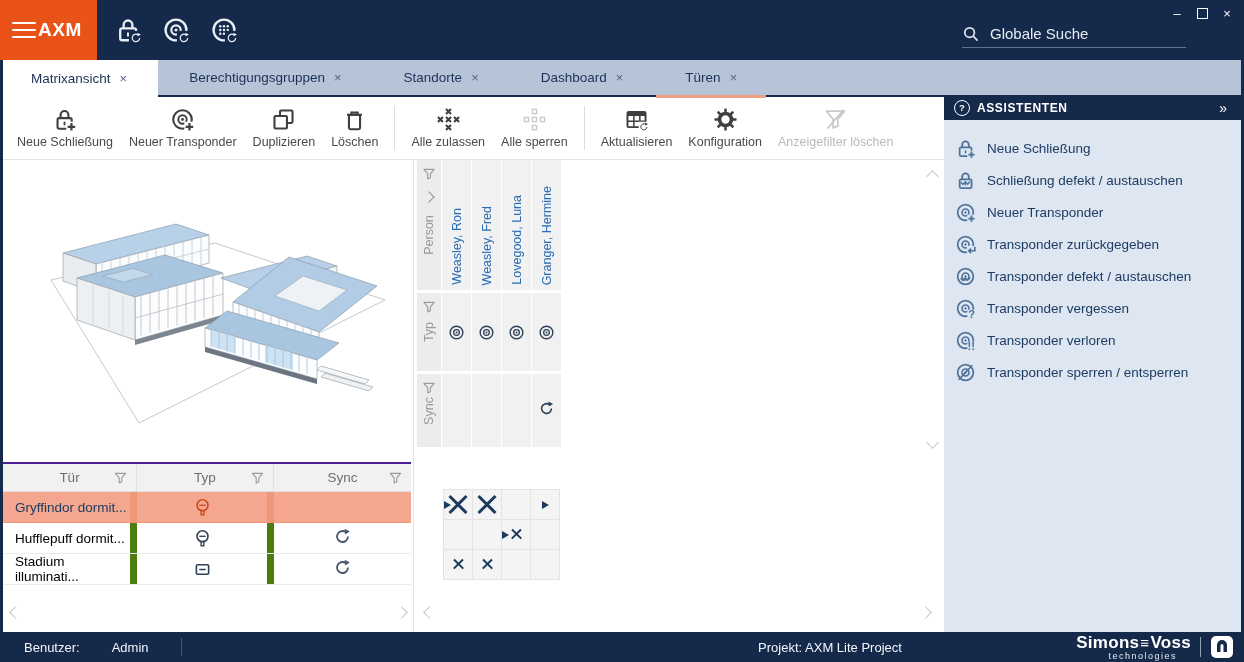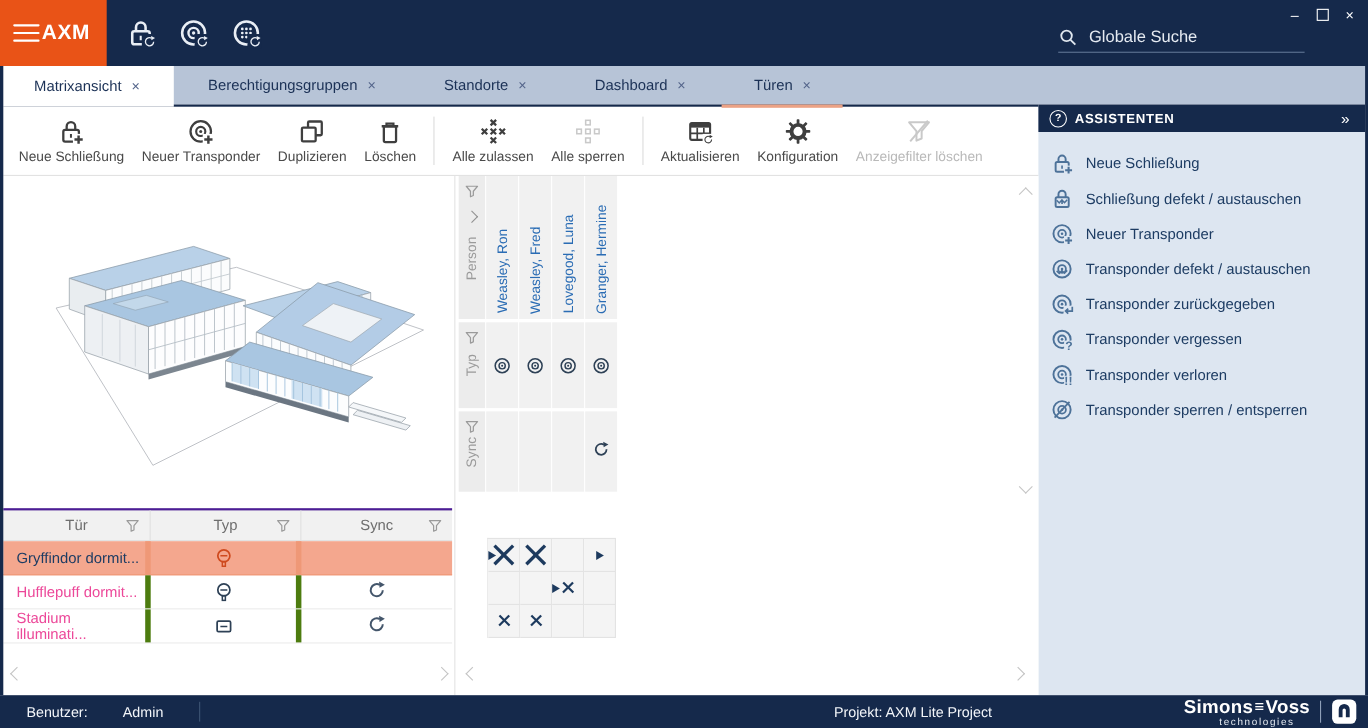--- a/index.html
+++ b/index.html
@@ -63,23 +63,23 @@
 
   
   .building{position:absolute;left:0;top:0;width:408px;height:300px;}
   .doors-table{position:absolute;left:0;top:302px;width:408px;font-size:13.5px;}
   .dt-head{display:flex;height:27px;background:#f1f1f1;border-top:2px solid #4c1d95;border-bottom:1px solid #e0e0e0;color:#6e6e6e;}
   .dt-hcell{position:relative;display:flex;align-items:center;justify-content:center;border-right:1px solid #e0e0e0;box-sizing:border-box;}
   .dt-hcell:last-child{border-right:none;}
   .dt-hcell .funnel{position:absolute;right:9px;top:7px;width:13px;height:13px;color:#9a9a9a;cursor:pointer;}
   .c-tur{width:134px;} .c-typ{width:137px;} .c-sync{width:137px;}
   .door-row{display:flex;height:30px;border-bottom:1px solid #ececec;align-items:stretch;color:#2e4156;cursor:pointer;}
-  .door-row .dcell{display:flex;align-items:center;border-right:5px solid #4d7c0f;box-sizing:border-box;}
+  .door-row .dcell{display:flex;align-items:center;border-right:7px solid #4d7c0f;box-sizing:border-box;}
   .door-row .dcell:last-child{border-right:none;}
-  .door-name{padding-left:12px;font-size:13.5px;color:#ec4899;}
+  .door-name{padding-left:12px;font-size:13.5px;color:#000000;}
   .dcell.center{justify-content:center;}
   .door-row svg{width:19px;height:19px;}
   .door-row.selected{background:#f4a78e;border-bottom:1px solid #ef9877;}
   .door-row.selected .door-name{color:#1d3c63;}
   .door-row.selected .dcell{border-right-color:#ef9877;}
   .door-row.selected svg{color:#cf4a1e;}
   .refresh-ic{width:17px;height:17px;color:#44566b;}
 
   
   .chv{position:absolute;width:8px;height:8px;border-left:1.6px solid #c4c4c4;border-bottom:1.6px solid #c4c4c4;cursor:pointer;}
@@ -413,33 +413,33 @@
           <g>
               <rect x="10.5" y="10.8" width="7.5" height="7.2" style="fill:var(--halo,#dde6f1)" stroke="none"></rect>
           <path d="M14.1 11.6 V17 M11.4 14.3 H16.8" stroke="currentColor" stroke-width="1.6" fill="none"></path>
             </g>
           </svg>
         <span class="as-label">Neuer Transponder</span>
       </div>
       <div class="as-item">
         <svg viewBox="0 0 18 18">
             <use href="#sym-transponder"></use>
-          <path d="M4.8 10.5 l2 2 2.1-2.2 2 2 2.1-2.2" stroke="currentColor" stroke-width="1.2" fill="none"></path>
-          </svg>
-        <span class="as-label">Transponder defekt / austauschen</span>
-      </div>
-      <div class="as-item">
-        <svg viewBox="0 0 18 18">
-            <use href="#sym-transponder"></use>
           <g>
               <rect x="10.2" y="10.2" width="7.8" height="7.8" style="fill:var(--halo,#dde6f1)" stroke="none"></rect>
           <path d="M17 11 v3.4 h-5.2 m2 -2 l-2 2 2 2" stroke="currentColor" stroke-width="1.4" fill="none"></path>
             </g>
           </svg>
         <span class="as-label">Transponder zurückgegeben</span>
+      </div>
+      <div class="as-item">
+        <svg viewBox="0 0 18 18">
+            <use href="#sym-transponder"></use>
+          <path d="M4.8 10.5 l2 2 2.1-2.2 2 2 2.1-2.2" stroke="currentColor" stroke-width="1.2" fill="none"></path>
+          </svg>
+        <span class="as-label">Transponder defekt / austauschen</span>
       </div>
       <div class="as-item">
         <svg viewBox="0 0 18 18">
             <use href="#sym-transponder"></use>
           <g>
               <rect x="10.6" y="10" width="7" height="8" style="fill:var(--halo,#dde6f1)" stroke="none"></rect>
           <text x="11.4" y="17.4" font-size="9.5" font-weight="bold" fill="currentColor" stroke="none" font-family="Liberation Sans, sans-serif">?</text>
             </g>
           </svg>
         <span class="as-label">Transponder vergessen</span>

